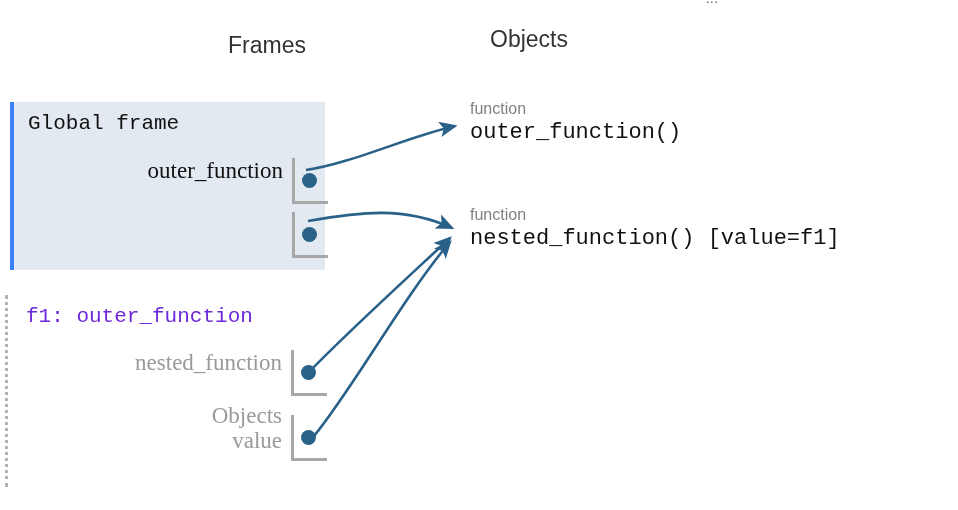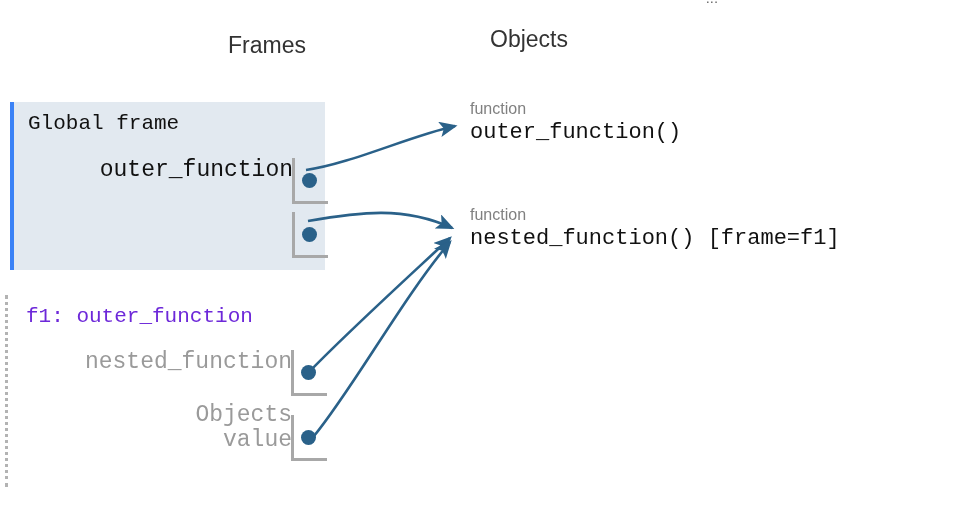--- a/index.html
+++ b/index.html
@@ -84,22 +84,22 @@
     color: #6d28d9;
   }
 
   
   .var-row {
     position: absolute;
     height: 46px;
   }
   .var-name {
     position: absolute;
-    right: 36px;
-    font-family: Liberation Mono, monospace;
+    right: 46px;
+    font-family: Liberation Serif, serif;
     font-size: 23px;
     line-height: 25px;
     text-align: right;
     white-space: pre-line;
     width: 240px;
   }
   .frame-global .var-name { color: #111111; }
   .frame-f1 .var-name     { color: #9a9a9a; }
 
   
@@ -193,21 +193,21 @@
     </div>
   </div>
 
   <div class="obj" style="left:470px; top:100px;">
     <div class="obj-type">function</div>
     <div class="obj-name">outer_function()</div>
   </div>
 
   <div class="obj" style="left:470px; top:206px;">
     <div class="obj-type">function</div>
-    <div class="obj-name">nested_function() [frame=f1]</div>
+    <div class="obj-name">nested_function() [value=f1]</div>
   </div>
 
   <svg class="arrows" viewBox="0 0 958 510" xmlns="http://www.w3.org/2000/svg">
     <defs>
       <marker id="arrowhead" markerWidth="7" markerHeight="6" refX="6" refY="3" orient="auto" markerUnits="strokeWidth">
         <path d="M0,0 L7,3 L0,6 L1.6,3 Z" fill="#2a6189"></path>
       </marker>
     </defs>
 
     <path d="M 306 170 C 350 164, 410 136, 455 126" fill="none" stroke="#2a6189" stroke-width="2.6" marker-end="url(#arrowhead)"></path>

